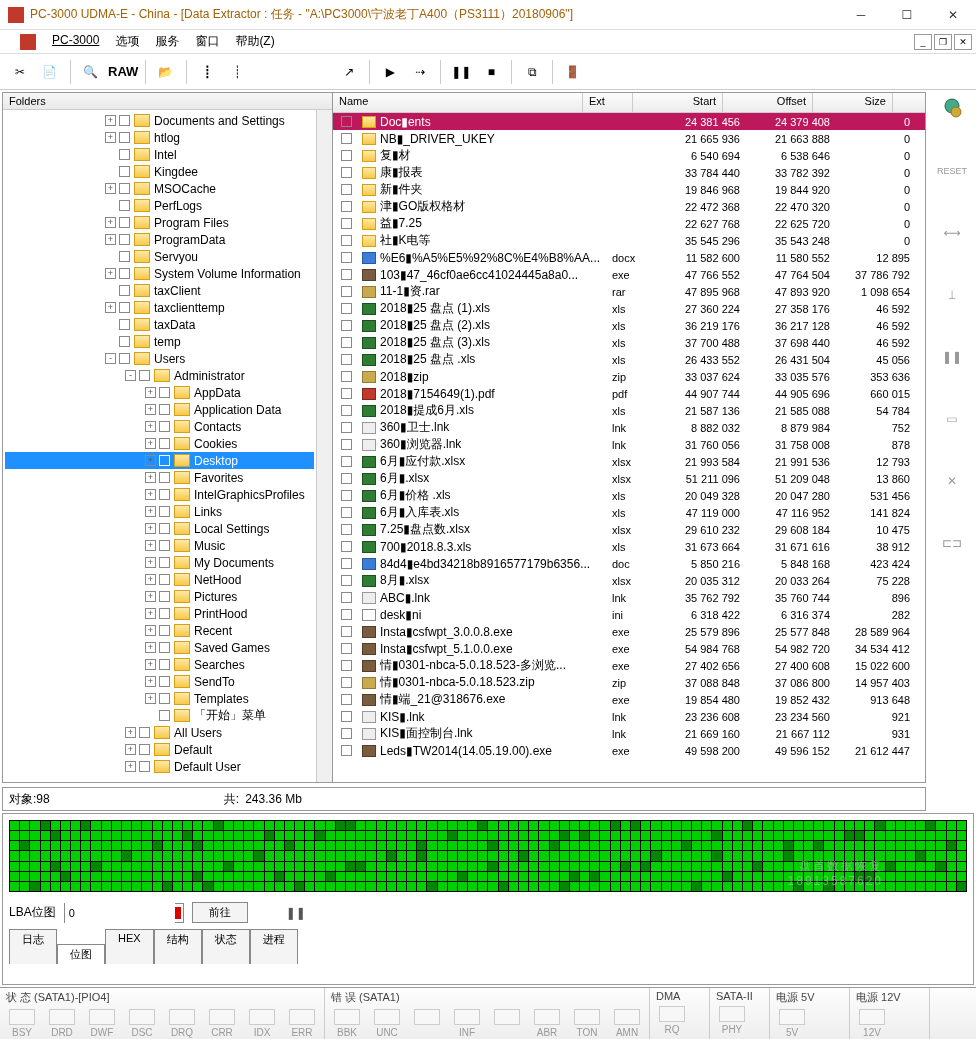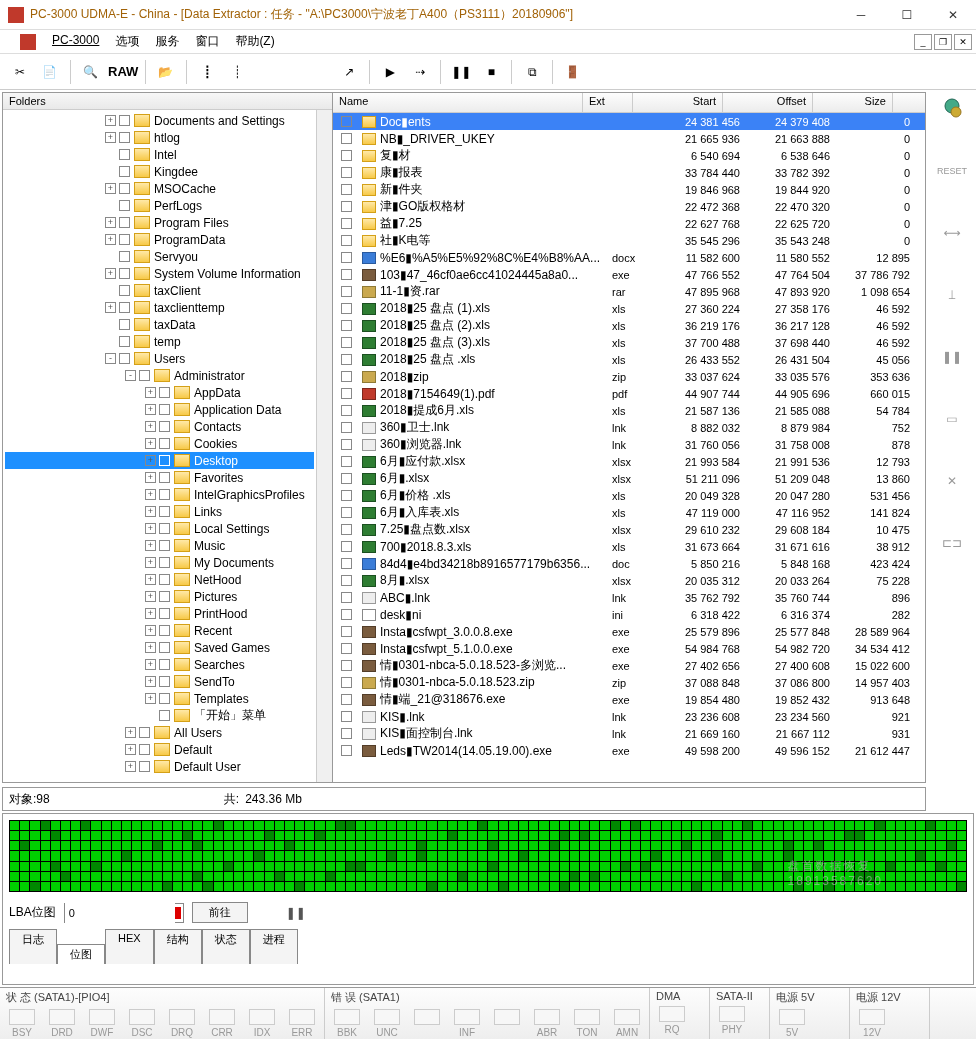--- a/index.html
+++ b/index.html
@@ -48,21 +48,21 @@
 .list-wrap { flex:1; display:flex; flex-direction:column; }
 .list-head { display:flex; background:linear-gradient(#fdfdfd,#ececec); border-bottom:1px solid #ccc; height:20px; }
 .list-head .col { border-right:1px solid #ccc; padding:2px 6px; font-size:11px; overflow:hidden; }
 .col-name { width:250px; text-align:left;}
 .col-ext { width:50px; text-align:left;}
 .col-start { width:90px; text-align:right;}
 .col-offset { width:90px; text-align:right;}
 .col-size { width:80px; text-align:right;}
 .list-body { flex:1; overflow:auto; }
 .list-row { display:flex; height:17px; align-items:center; }
-.list-row.sel { background:#3b82f6; color:#fff;align-items:center; }
+.list-row.sel { background:#be185d; color:#fff;align-items:center; }
 .list-row .cell { padding:0 6px; overflow:hidden; white-space:nowrap; font-size:11px; }
 .list-row .c-name { width:250px; display:flex; align-items:center; gap:4px;}
 .list-row .c-ext { width:50px; }
 .list-row .c-num { width:90px; text-align:right; }
 .list-row .c-size { width:80px; text-align:right;}
 .list-row .chk { width:11px; height:11px; border:1px solid #888; flex-shrink:0; margin-left:8px; margin-right:4px;}
 .list-row .ico { width:14px; height:12px; flex-shrink:0; }
 .ico-fld { background:linear-gradient(#ffe9a8,#f7c948); border:1px solid #d4a017;}
 .ico-file { background:#fff; border:1px solid #888;}
 .ico-doc { background:#3b7dd8; border:1px solid #2a5a9e;}
@@ -83,21 +83,21 @@
 .grid .cell-dim { background:#008800; }
 .ctrlrow { display:flex; align-items:center; gap:8px; margin-top:4px;}
 .ctrlrow input { width:110px; height:20px; border:1px solid #888; padding:0 4px; font-size:11px;}
 .ctrlrow .gobtn { border:1px solid #888; padding:2px 16px; background:#f4f4f4; font-size:11px;}
 .ctrlrow .lbainp-wrap { display:flex; align-items:center; border:1px solid #888; background:#fff; width:120px; height:20px;}
 .ctrlrow .lbainp-wrap input { border:none; flex:1; }
 .ctrlrow .redflag { width:12px; height:12px; background:#d00; margin-right:2px;}
 .tabs { display:flex; gap:0; }
 .tabs .tab { border:1px solid #888; padding:2px 12px; font-size:11px; background:#f4f4f4; border-bottom:none;}
 .tabs .tab.active { background:#fff;margin-top:15px; }
-.watermark { position:absolute; right:90px; bottom:96px; color:#bbb; font-size:22px; letter-spacing:2px; opacity:.6; text-align:left; line-height:1.2;}
+.watermark { position:absolute; right:90px; bottom:96px; color:#bbb; font-size:22px; letter-spacing:2px; opacity:.6; text-align:right; line-height:1.2;}
 
 
 .bottom { position:absolute; left:0; right:0; bottom:0; height:52px; border-top:1px solid #999; background:linear-gradient(#fdfdfd,#eee); display:flex; align-items:flex-start;}
 .bgroup { border-right:1px solid #ccc; padding:2px 6px; height:100%;}
 .bgroup .hdr { font-size:11px; color:#444;}
 .bgroup .leds { display:flex; gap:8px; margin-top:4px;}
 .bgroup .led { width:32px; text-align:center; font-size:10px; color:#999; }
 .bgroup .led .dot { width:26px; height:16px; border:1px solid #ccc; margin:0 auto 2px; background:#f7f7f7;}
 
 svg { display:block; }

